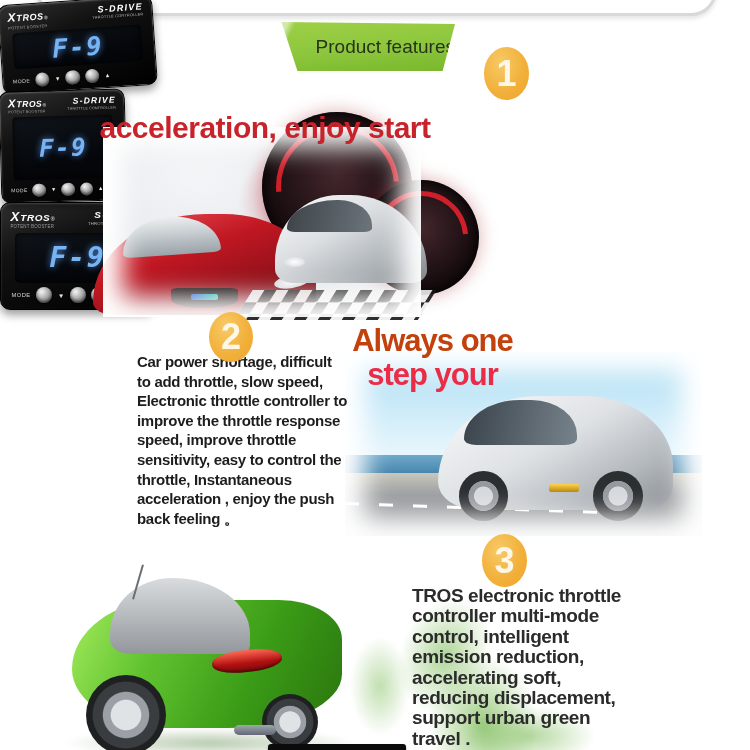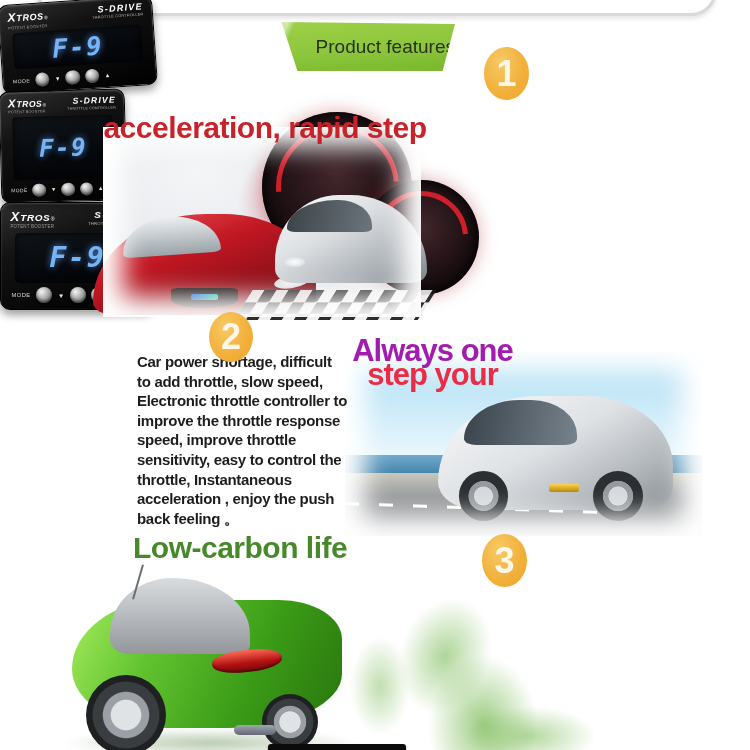--- a/index.html
+++ b/index.html
@@ -25,21 +25,21 @@
          background:radial-gradient(ellipse at 38% 30%,#f7ca67 0%,#f2b13c 55%,#eda428 100%);
          color:#fdf7e7;font-weight:700;font-size:36px;z-index:6;}
   .badge-1{left:484px;top:47px;width:45px;height:53px;}
   .badge-2{left:209px;top:312px;width:44px;height:50px;}
   .badge-3{left:482px;top:534px;width:45px;height:53px;}
 
   
   .hline{z-index:5;font-weight:700;letter-spacing:-.5px;text-align:center;white-space:pre;}
   .h1-1{left:115px;top:84px;width:300px;font-size:28px;color:#c8232b;}
   .h1-2{left:95px;top:111px;width:340px;font-size:30px;color:#c8232b;}
-  .h2-1{left:350px;top:333px;width:165px;font-size:31px;color:#a21caf;letter-spacing:-1px;}
+  .h2-1{left:350px;top:323px;width:165px;font-size:31px;color:#c2410c;letter-spacing:-1px;}
   .h2-2{left:350px;top:357px;width:165px;font-size:31px;color:#ea2c46;letter-spacing:-1px;}
   .h3-1{left:133px;top:531px;font-size:30px;color:#47892a;font-weight:600;text-align:left;}
   .h3-2{left:186px;top:563px;font-size:32px;color:#47892a;font-weight:600;text-align:left;}
 
   
   .btext{z-index:5;white-space:pre;}
   .t1{left:404px;top:99px;font-family:"Liberation Serif",serif;font-size:16px;line-height:21.4px;color:#171717;}
   .t2{left:137px;top:352px;font-size:15px;line-height:19.6px;font-weight:600;letter-spacing:-.3px;color:#1d1d1d;}
   .t3{left:412px;top:586px;font-size:19px;line-height:20.4px;font-weight:600;letter-spacing:-.4px;color:#2b2b2b;}
 
@@ -152,21 +152,21 @@
 
   <div class="abs top-edge"></div>
 
   <div class="abs banner">
     <span>Product features</span>
   </div>
 
   <div class="abs badge badge-1">
     <span>1</span>
   </div>
-  <div class="abs hline h1-2">acceleration, rapid step</div>
+  <div class="abs hline h1-2">acceleration, enjoy start</div>
 
   <div class="abs photo1 vignette">
     <div class="abs glow"></div>
     <div class="abs gauge g1"></div>
     <div class="abs gauge g2"></div>
     <div class="abs red-car">
       <div class="rc-body"></div>
       <div class="rc-wind"></div>
       <div class="rc-grille">
         <div class="rc-badge"></div>
@@ -264,21 +264,20 @@
 improve the throttle response
 speed, improve throttle
 sensitivity, easy to control the
 throttle, Instantaneous
 acceleration , enjoy the push
 back feeling 。</div>
 
   <div class="abs badge badge-3">
     <span>3</span>
   </div>
-  <div class="abs hline h3-1">Low-carbon life</div>
 
   <div class="abs leaf leaf-1"></div>
   <div class="abs leaf leaf-2"></div>
   <div class="abs leaf leaf-3"></div>
   <div class="abs leaf leaf-4"></div>
 
   <div class="abs g-car">
     <div class="gc-shadow"></div>
     <div class="gc-body"></div>
     <div class="gc-roof"></div>
@@ -311,14 +310,22 @@
     <div class="dev-btns">
       <span class="mode">MODE</span>
       <span class="btn"></span>
       <span class="tri">▼</span>
       <span class="btn"></span>
       <span class="btn"></span>
       <span class="tri">▲</span>
     </div>
   </div>
 
+  <div class="abs btext t3">TROS electronic throttle
+controller multi-mode
+control, intelligent
+emission reduction,
+accelerating soft,
+reducing displacement,
+support urban green
+travel .</div>
 
 </div>
 
 </body></html>

